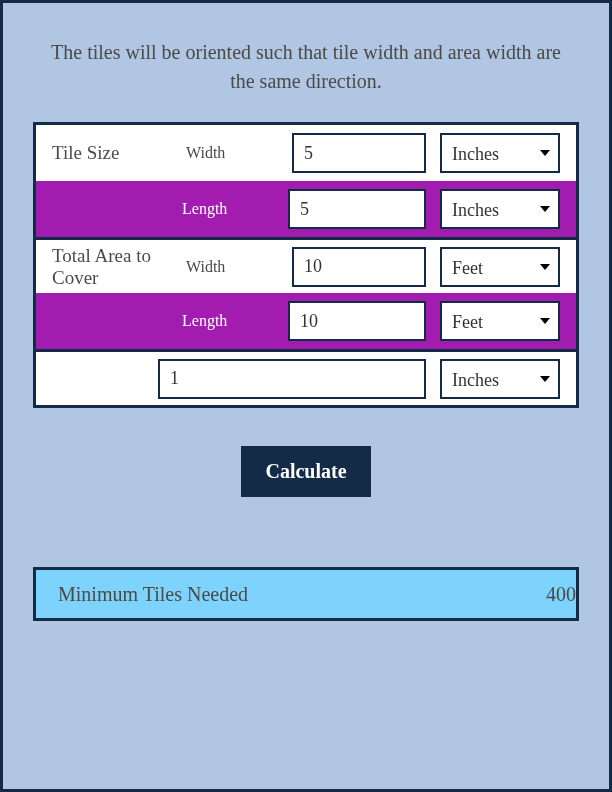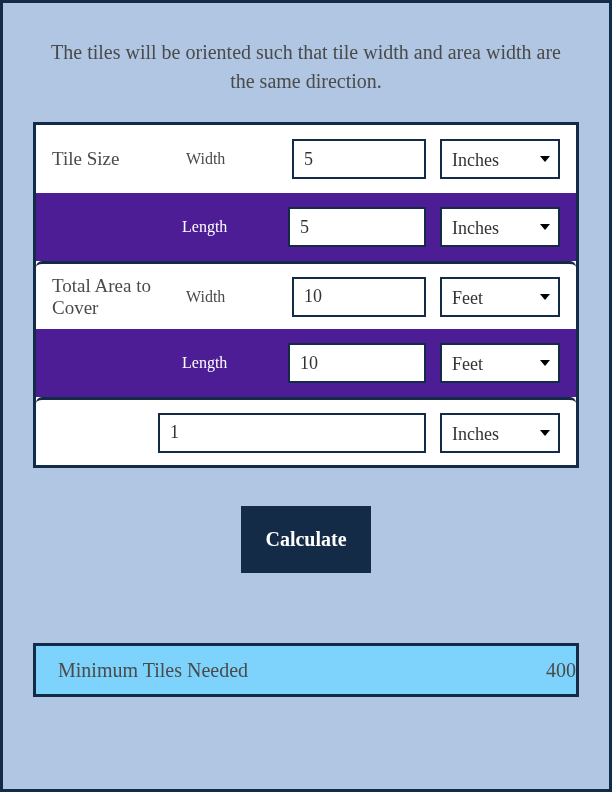--- a/index.html
+++ b/index.html
@@ -17,26 +17,26 @@
       line-height: 1.45;
     }
     .form-table {
       margin: 0 30px;
       border: 3px solid #142B47;
       background: #fff;
     }
     .row {
       display: flex;
       align-items: center;
-      height: 68px;
+      height: 56px;
       padding: 0 16px;
       gap: 14px;
     }
-    .row.alt { background: #4c1d95; color: #fff; padding-left: 12px; }
-    .sep { border-top: 3px solid #142B47; border-radius: 6px; }
+    .row.alt { background: #a21caf; color: #fff; padding-left: 12px; }
+    .sep { border-top: 3px solid #142B47; }
     .col-name { width: 120px; font-size: 19px; }
     .col-dim { width: 92px; font-size: 16px; }
     .col-input { flex: 1; }
     .col-unit { width: 120px; }
     input[type="text"] {
       width: 100%; height: 40px;
       border: 2px solid #142B47;
       font-family: inherit; font-size: 18px;
       padding: 4px 10px; color: #333; background: #fff;
     }
@@ -57,21 +57,21 @@
       border-left: 5px solid transparent;
       border-right: 5px solid transparent;
       border-top: 6px solid #000;
     }
     .calc-wrap { text-align: center; margin-top: 38px; }
     .calc-btn {
       display: inline-block;
       background: #142B47; color: #fff;
       font-weight: bold; font-size: 20px;
       font-family: inherit;
-      padding: 22px 24px;
+      padding: 14px 24px;
       border: none; cursor: pointer;
     }
     .result-table {
       margin: 70px 30px 0;
       border: 3px solid #142B47;
       background: #7dd3fc;
       display: flex;
       height: 54px;
       align-items: center;
     }

